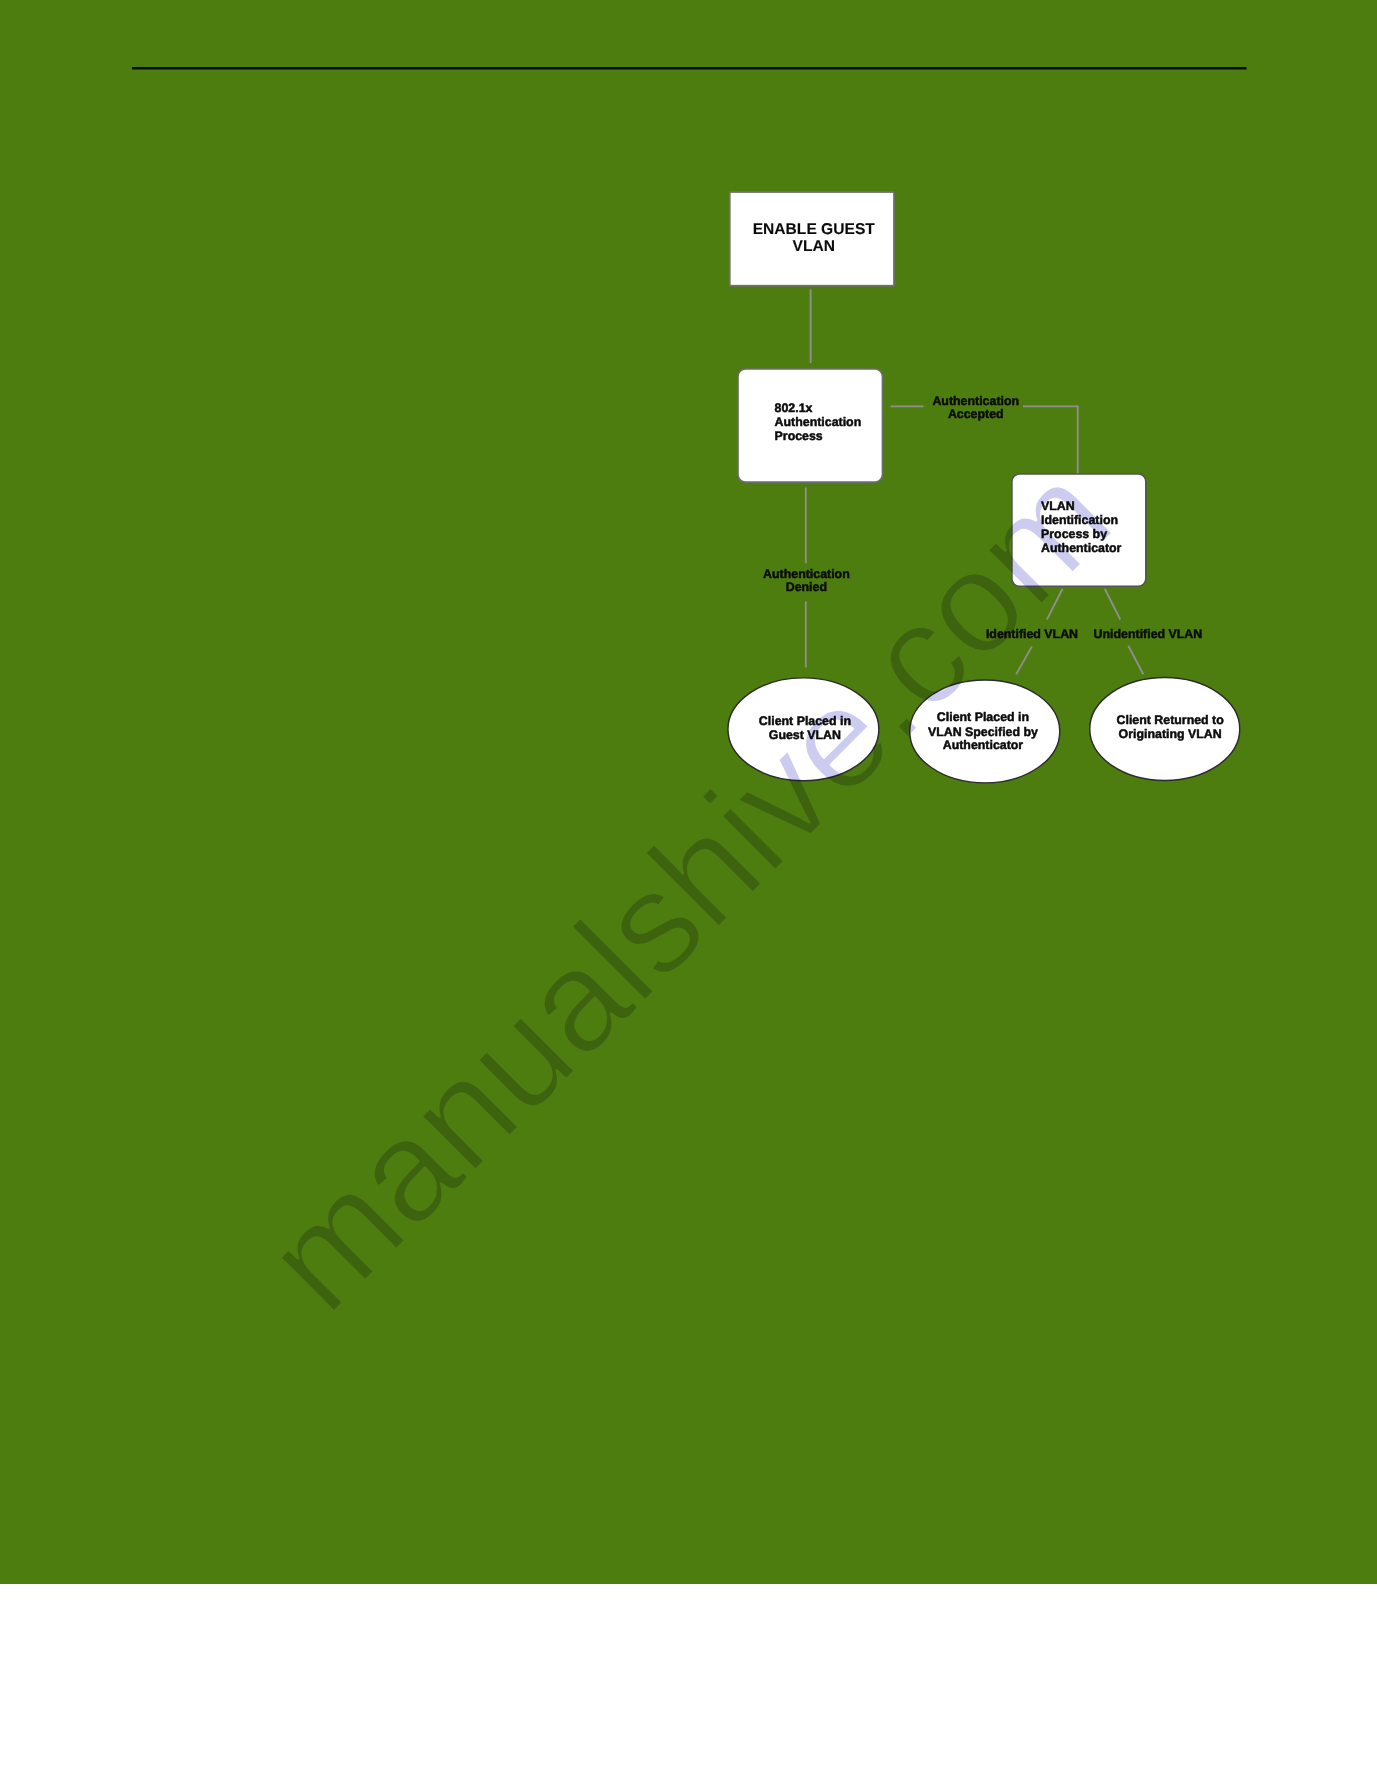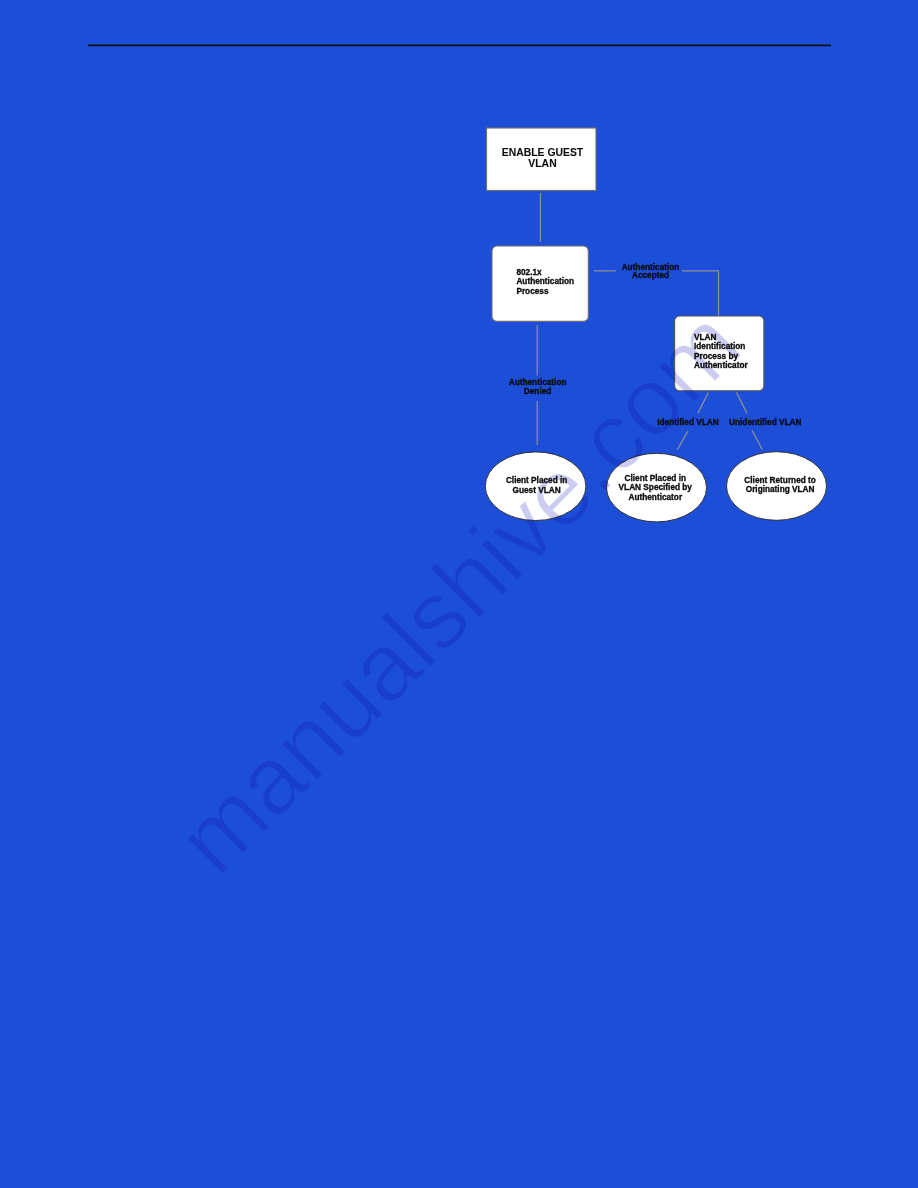--- a/index.html
+++ b/index.html
@@ -1,19 +1,19 @@
 <!DOCTYPE html>
 <html><head>
 <meta charset="utf-8">
 <title>Guest VLAN flow</title>
 <style>
   html,body{margin:0;padding:0;background:#ffffff;}
   body{width:918px;height:1188px;overflow:hidden;position:relative;
        font-family:"Liberation Sans",sans-serif;}
-  .page{position:absolute;left:0;top:0;width:918px;height:1188px;background:#1d4ed8;}
+  .page{position:absolute;left:0;top:0;width:918px;height:1056px;background:#4d7c0f;}
   .hrule{position:absolute;}
   svg.diagram{position:absolute;left:0;top:0;width:918px;height:1188px;}
   svg.diagram text{font-family:"Liberation Sans",sans-serif;font-weight:bold;fill:#0b0b0b;
             paint-order:stroke;stroke:#0b0b0b;stroke-width:0.32px;stroke-linejoin:round;}
   svg.diagram .title-label text{stroke-width:0.06px;}
   svg.wm{position:absolute;mix-blend-mode:multiply;pointer-events:none;}
   svg.wm text{font-family:"Liberation Sans",sans-serif;font-weight:400;fill:#ccccf0;
       stroke:#ffffff;stroke-width:1.5px;paint-order:fill stroke;stroke-linejoin:round;}
 </style>
 </head>

